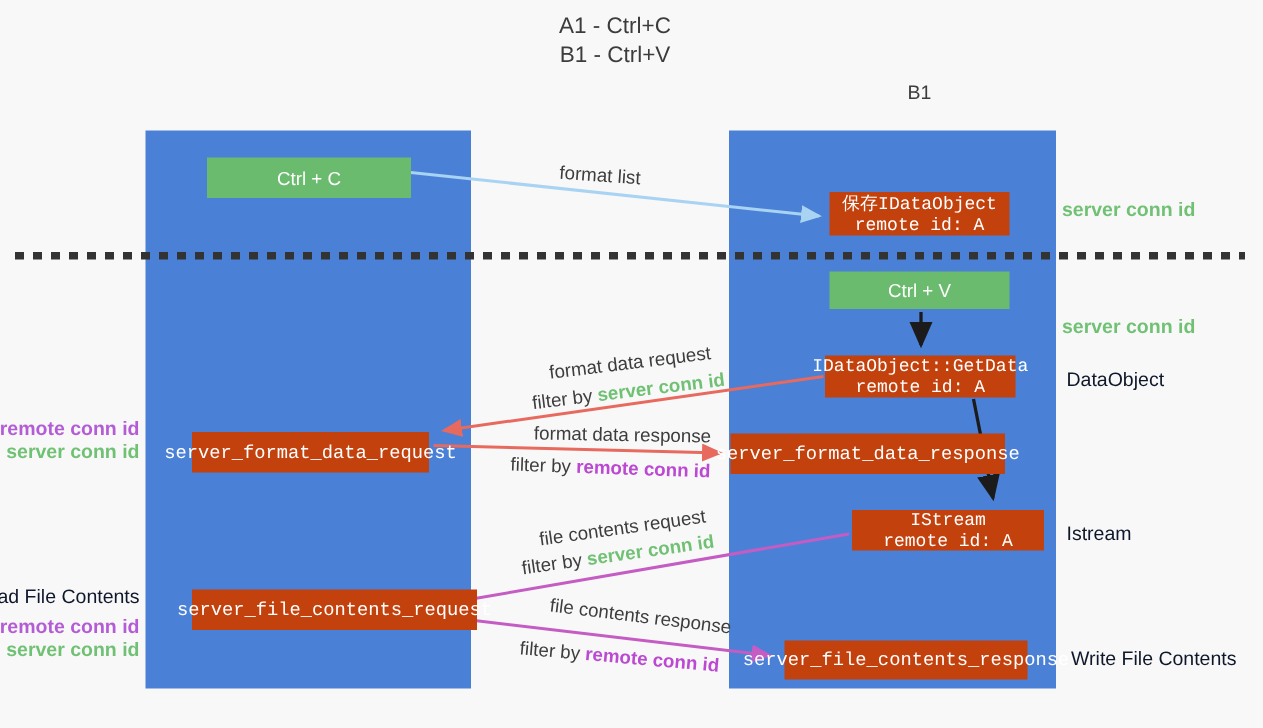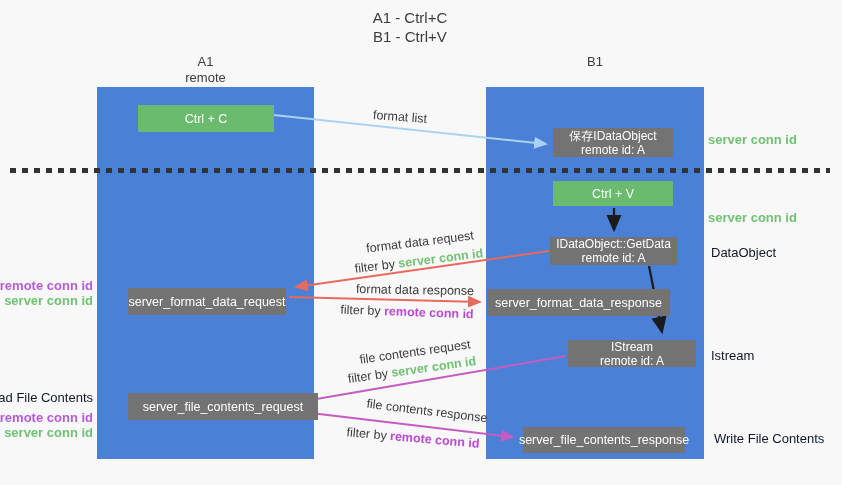--- a/index.html
+++ b/index.html
@@ -22,35 +22,35 @@
     position:absolute;top:87px;height:372px;background:#4a81d6;
   }
   .col-left{left:97px;width:217px;}
   .col-right{left:486px;width:218px;}
 
   .col-header{
     position:absolute;top:54px;width:217px;
     text-align:center;font-size:13px;line-height:16px;color:#3c3c3c;
   }
   .col-header.left{left:97px;}
-  .col-header.right{left:486px;width:218px;}
+  .col-header.right{left:504px;width:218px;}
 
   .dotted-line{
     position:absolute;left:10px;top:168px;width:820px;height:5px;
     background:repeating-linear-gradient(90deg,#333 0 6px,transparent 6px 12px);
   }
 
   .node{
     position:absolute;
     display:flex;flex-direction:column;align-items:center;justify-content:center;
     color:#fff;font-size:12.5px;line-height:14px;text-align:center;
     box-sizing:border-box;
   }
   .node.green{background:#6abb6e;}
-  .node.orange{background:#737373;}
+  .node.orange{background:#c2410c;font-family:Liberation Mono, monospace;}
 
   .side-label{position:absolute;font-size:13px;white-space:nowrap;}
   .side-label.green{color:#71c175;font-weight:bold;}
   .side-label.purple{color:#b45bd6;font-weight:bold;}
   .side-label.dark{color:#0f172a;}
 
   .left-stack{position:absolute;text-align:right;font-size:13px;line-height:15px;white-space:nowrap;}
 
   .arrow-label{
     position:absolute;font-size:12.5px;white-space:nowrap;color:#3d3d3d;
@@ -64,24 +64,20 @@
 </head>
 <body>
 
 <div class="canvas">
 
   <div class="title">
     <div>A1 - Ctrl+C</div>
     <div>B1 - Ctrl+V</div>
   </div>
 
-  <div class="col-header left">
-    <div>A1</div>
-    <div>remote</div>
-  </div>
   <div class="col-header right">
     <div>B1</div>
   </div>
 
   <div class="col col-left"></div>
   <div class="col col-right"></div>
 
   <div class="dotted-line"></div>
 
   <svg class="arrows" width="842" height="485" viewBox="0 0 842 485">

